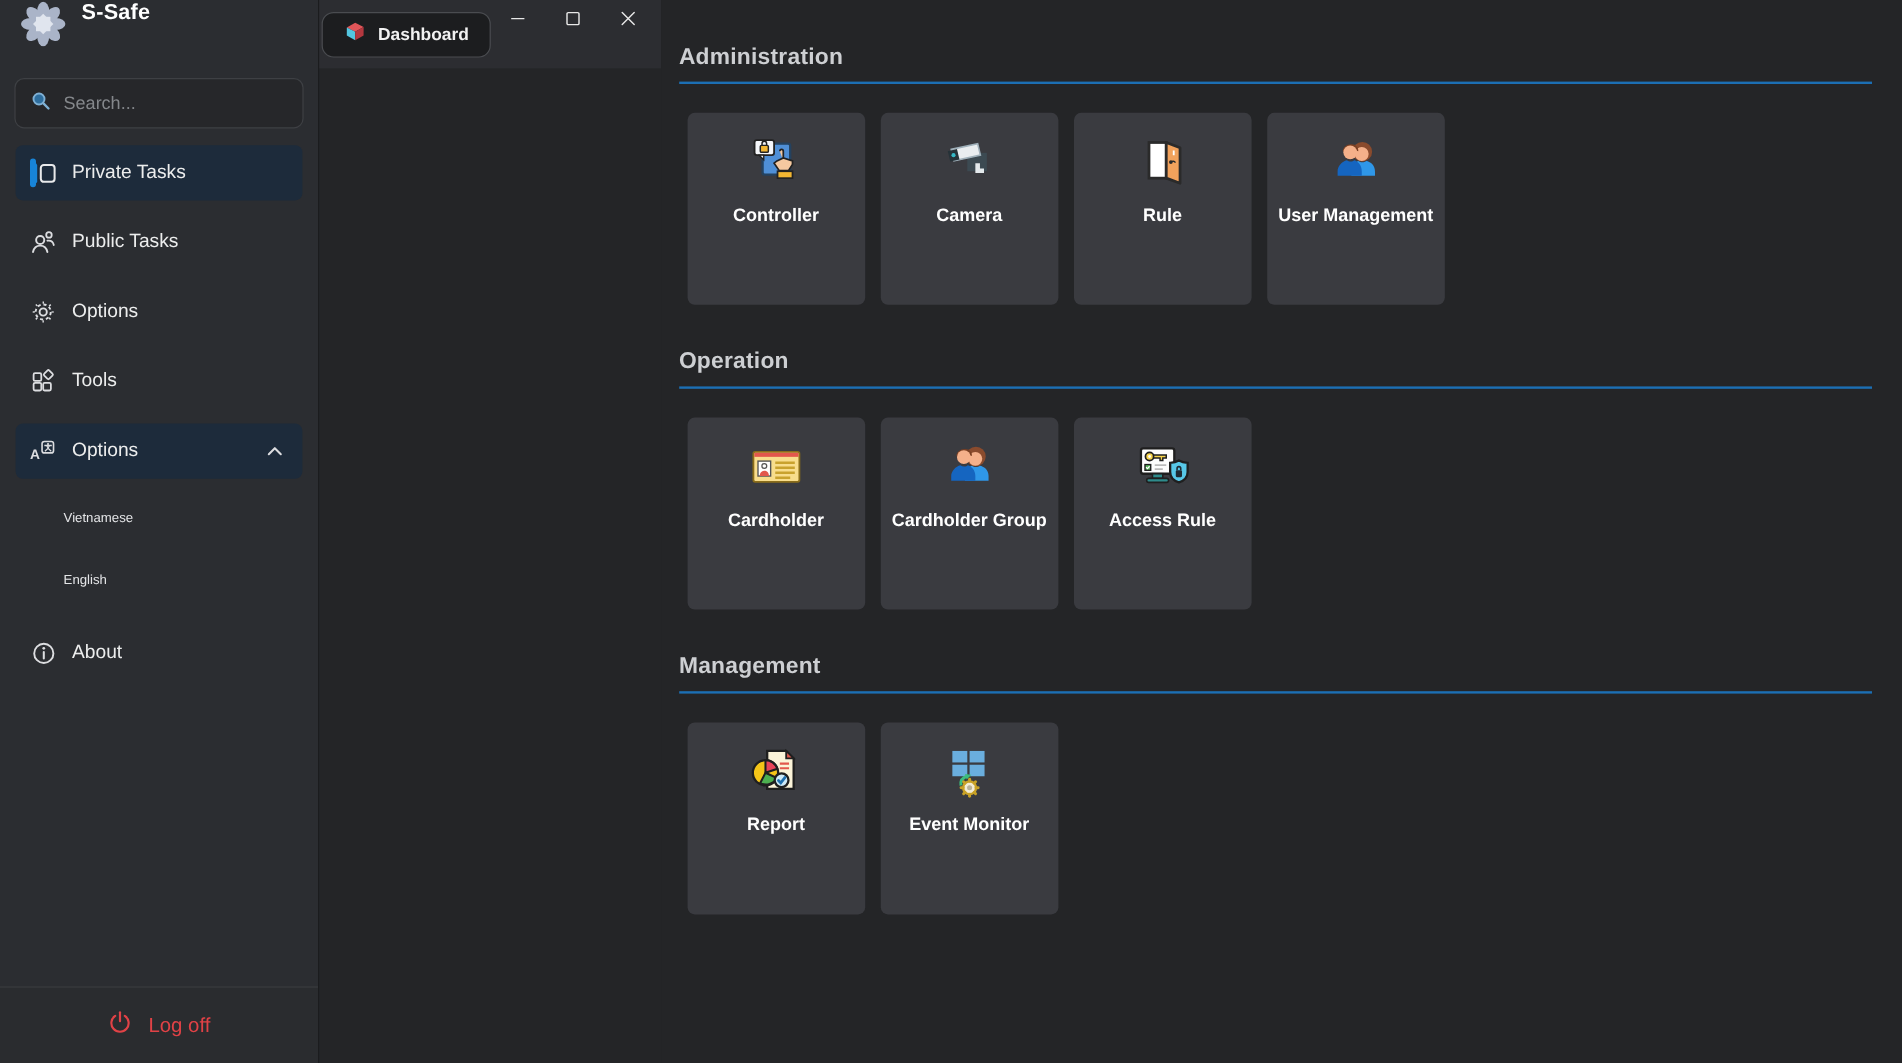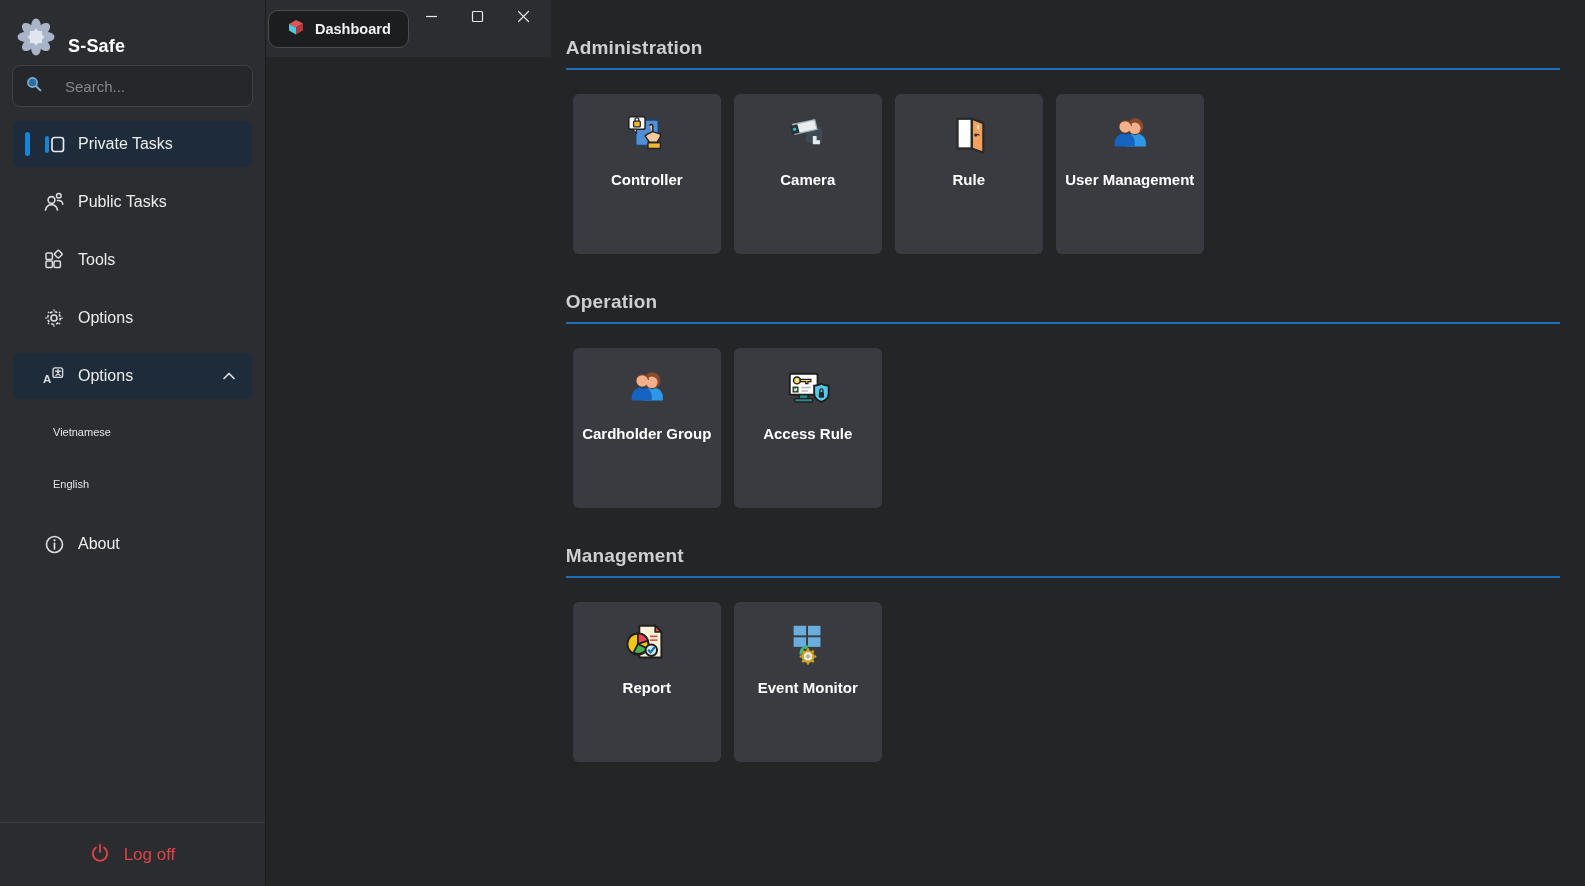--- a/index.html
+++ b/index.html
@@ -3,34 +3,34 @@
 <meta charset="utf-8">
 <style>
   * { margin:0; padding:0; box-sizing:border-box; }
   html,body { width:1585px; height:886px; overflow:hidden;
     font-family:"Liberation Sans", sans-serif; background:#242527; color:#e6e7e8; }
   .app { display:flex; width:100%; height:100%; }
 
   
   .sidebar { width:266px; min-width:266px; height:100%; background:#2b2d31;
     border-right:1px solid #1b1c1e; display:flex; flex-direction:column; }
-  .logo-row { height:57px; display:flex; align-items:flex-end; padding-left:16px; flex:none; }
+  .logo-row { height:57px; display:flex; align-items:flex-start; padding-left:16px; flex:none; }
   .logo { width:40px; height:40px; display:flex; align-items:center; justify-content:center; }
   .app-title { margin-left:12px; font-size:18px; font-weight:700; color:#fff; letter-spacing:.2px; }
 
   .search-box { margin:8px 12px 12px; height:42px; background:#26272a;
     border:1px solid #3e4044; border-radius:8px; display:flex; align-items:center;
     padding:0 12px; flex:none; }
   .search-box input { background:transparent; border:none; outline:none; color:#c7c9cc;
-    font-size:15px; margin-left:22px; width:180px; font-family:"Liberation Sans",sans-serif; }
+    font-size:15px; margin-left:10px; width:180px; font-family:"Liberation Sans",sans-serif; }
   .search-box input::placeholder { color:#84878b; }
 
   .nav { flex:1 1 auto; overflow:hidden; padding-top:2px; }
   .nav-item { position:relative; height:46px; margin:0 13px 12px; border-radius:6px;
-    display:flex; align-items:center; padding-left:30px; cursor:default; font-size:16px; color:#eceded; }
+    display:flex; align-items:center; padding-left:12px; cursor:default; font-size:16px; color:#eceded; }
   .nav-item.selected { background:#1d2b3b; }
   .nav-item .accent { position:absolute; left:12px; top:11px; width:5px; height:24px;
     border-radius:3px; background:#1784d8; }
   .nav-icon { width:22px; height:22px; display:flex; align-items:center; justify-content:center; flex:none; }
   .nav-label { margin-left:13px; white-space:nowrap; }
   .chevron { margin-left:auto; margin-right:14px; width:18px; height:18px;
     display:flex; align-items:center; justify-content:center; }
   .sub-item { height:42px; margin:0 13px 10px; display:flex; align-items:center;
     padding-left:40px; font-size:11px; color:#e4e5e7; border-radius:6px; }
   .sub-gap { height:6px; }
@@ -117,41 +117,41 @@
               <path d="M2.5 19c.7-3.4 3.1-5.3 6-5.3s5.3 1.9 6 5.3" fill="none" stroke="#dcdde0" stroke-width="1.6" stroke-linecap="round"></path>
               <circle cx="15.8" cy="4.8" r="2.3" fill="none" stroke="#dcdde0" stroke-width="1.5"></circle>
               <path d="M14.5 9.6c2.7-.4 4.8 1 5.3 3.6" fill="none" stroke="#dcdde0" stroke-width="1.5" stroke-linecap="round"></path>
             </svg>
           </span>
           <span class="nav-label">Public Tasks</span>
         </div>
         <div class="nav-item">
           <span class="nav-icon">
             <svg width="22" height="22" viewBox="0 0 22 22">
+              <g fill="none" stroke="#dcdde0">
+                <circle cx="11" cy="11" r="3" stroke-width="1.6"></circle>
+                <circle cx="11" cy="11" r="6.3" stroke-width="1.6" stroke-dasharray="2.6 2.35"></circle>
+                <circle cx="11" cy="11" r="7.8" stroke-width="1.9" stroke-dasharray="1.2 4.9" stroke-dashoffset="0.6"></circle>
+              </g>
+            </svg>
+          </span>
+          <span class="nav-label">Options</span>
+        </div>
+        <div class="nav-item">
+          <span class="nav-icon">
+            <svg width="22" height="22" viewBox="0 0 22 22">
               <g fill="none" stroke="#dcdde0" stroke-width="1.5">
                 <rect x="3" y="4" width="6.4" height="6.4" rx="1.2"></rect>
                 <rect x="3" y="12" width="6.4" height="6.4" rx="1.2"></rect>
                 <rect x="11" y="12" width="6.4" height="6.4" rx="1.2"></rect>
                 <rect x="12.3" y="2.2" width="6" height="6" rx="1.2" transform="rotate(45 15.3 5.2)"></rect>
               </g>
             </svg>
           </span>
           <span class="nav-label">Tools</span>
-        </div>
-        <div class="nav-item">
-          <span class="nav-icon">
-            <svg width="22" height="22" viewBox="0 0 22 22">
-              <g fill="none" stroke="#dcdde0">
-                <circle cx="11" cy="11" r="3" stroke-width="1.6"></circle>
-                <circle cx="11" cy="11" r="6.3" stroke-width="1.6" stroke-dasharray="2.6 2.35"></circle>
-                <circle cx="11" cy="11" r="7.8" stroke-width="1.9" stroke-dasharray="1.2 4.9" stroke-dashoffset="0.6"></circle>
-              </g>
-            </svg>
-          </span>
-          <span class="nav-label">Options</span>
         </div>
         <div class="nav-item selected">
           <span class="nav-icon">
             <svg width="23" height="22" viewBox="0 0 23 22">
               <text x="0" y="18" font-family="Liberation Sans, sans-serif" font-size="12" font-weight="bold" fill="#dcdde0">A</text>
               <g fill="none" stroke="#dcdde0" stroke-width="1.4">
                 <rect x="10.5" y="2.5" width="10" height="10" rx="2"></rect>
                 <line x1="12.5" y1="6" x2="19" y2="6"></line>
                 <line x1="15.7" y1="3.8" x2="15.7" y2="6"></line>
                 <path d="M13 11c2-1.5 3.5-3 4-5M18.5 11c-2-1.5-3.5-3-4-5" stroke-width="1.1"></path>
@@ -281,20 +281,38 @@
                 </svg>
               </span>
               <div class="tile-label">User Management</div>
             </div>
           </div>
         </section>
         <section class="section">
           <div class="section-title">Operation</div>
           <div class="section-rule"></div>
           <div class="tiles">
+            <div class="tile">
+              <span class="tile-icon">
+                <svg width="46" height="46" viewBox="0 0 48 48">
+                  <rect x="4" y="10" width="40" height="26" rx="1.5" fill="#f8dd8c" stroke="#8a6d1a" stroke-width="1.6"></rect>
+                  <rect x="4.8" y="10.8" width="38.4" height="3.5" fill="#e2574c"></rect>
+                  <rect x="8" y="18" width="11" height="13" fill="#ffffff" stroke="#555" stroke-width="1.2"></rect>
+                  <circle cx="13.5" cy="22.3" r="2.1" fill="#fff" stroke="#555" stroke-width="1.1"></circle>
+                  <path d="M9.5 31c0-3.2 1.8-4.7 4-4.7s4 1.5 4 4.7z" fill="#e2574c"></path>
+                  <g stroke="#c9a22e" stroke-width="2.2">
+                    <line x1="23" y1="19.5" x2="40" y2="19.5"></line>
+                    <line x1="23" y1="23.8" x2="40" y2="23.8"></line>
+                    <line x1="23" y1="28.1" x2="40" y2="28.1"></line>
+                    <line x1="23" y1="32.4" x2="36" y2="32.4"></line>
+                  </g>
+                </svg>
+              </span>
+              <div class="tile-label">Cardholder</div>
+            </div>
             <div class="tile">
               <span class="tile-icon">
                 <svg width="46" height="46" viewBox="0 0 48 48">
                   <circle cx="29.5" cy="14" r="8.5" fill="#8a4b2d"></circle>
                   <circle cx="29" cy="16" r="6" fill="#f4b08a"></circle>
                   <path d="M26 22c2 1.5 5 1.5 7 0 3 .5 7.5 3 7.5 9v4H20v-4c0-3.5 3-8 6-9z" fill="#2f97e8"></path>
                   <path d="M20 7.5c-4.5 0-7.5 3-7.5 6.5 1.8-2 10.5-1.2 13.5-.5.3-3-2-6-6-6z" fill="#7a3f22"></path>
                   <circle cx="19" cy="14.5" r="6" fill="#f4b08a"></circle>
                   <path d="M16 21.5c2 1.5 5 1.5 6.5 0C26 22.5 29 26 29 31v4H8v-4c0-4.5 4-8.5 8-9.5z" fill="#1565c0"></path>
                 </svg>

